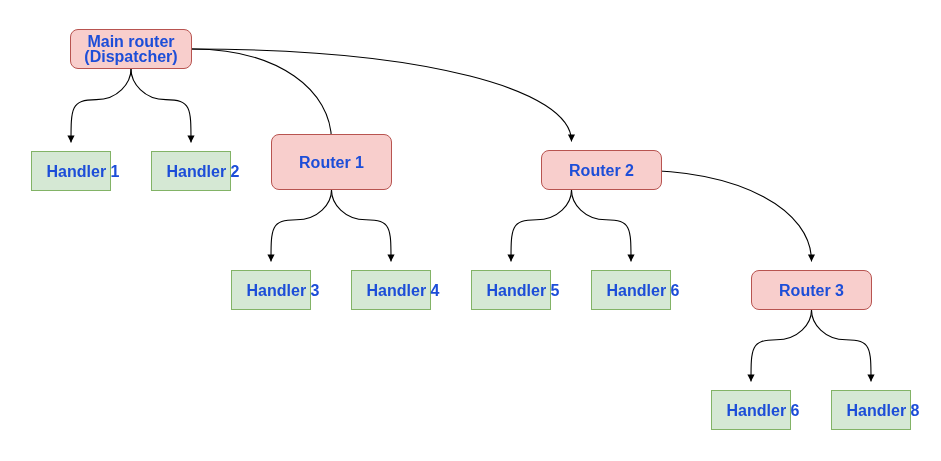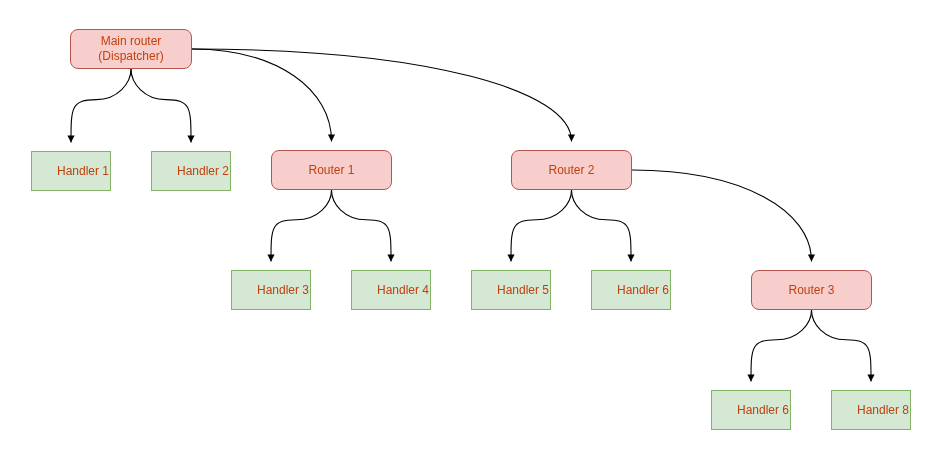--- a/index.html
+++ b/index.html
@@ -23,26 +23,27 @@
     height: 461px;
     pointer-events: none;
   }
   .node {
     position: absolute;
     box-sizing: border-box;
     display: flex;
     align-items: center;
     justify-content: center;
     text-align: center;
-    font-size: 12px;
+    font-size: 16px;
     line-height: 15px;
-    color: #c2410c;
+    color: #1d4ed8;
     border-width: 1px;
     border-style: solid;
     white-space: pre;
+    font-weight: bold;
   }
   .node-router {
     background: #f8cecc;
     border-color: #b85450;
     border-radius: 8px;
   }
   .node-handler {
     background: #d5e8d4;
     border-color: #82b366;
     border-radius: 0px;
@@ -73,22 +74,22 @@
         <path d="M 811.5 310 C 811.5 324, 798.19 339.82, 776.41 339.82 C 751 339.82, 751 347.82, 751 381" marker-end="url(#arrow)" stroke-linecap="round"></path>
         <path d="M 811.5 310 C 811.5 324, 824.59 339.82, 846.01 339.82 C 871 339.82, 871 347.82, 871 381" marker-end="url(#arrow)" stroke-linecap="round"></path>
       </g>
   </svg>
 
   <div id="node-layer">
       <div class="node node-router" style="left: 70px; top: 29px; width: 122px; height: 40px;"><span>Main router
 (Dispatcher)</span></div>
       <div class="node node-handler" style="left: 31px; top: 151px; width: 80px; height: 40px;"><span>Handler 1</span></div>
       <div class="node node-handler" style="left: 151px; top: 151px; width: 80px; height: 40px;"><span>Handler 2</span></div>
-      <div class="node node-router" style="left: 271px; top: 150px; width: 121px; height: 40px;"><span>Router 1</span></div>
-      <div class="node node-router" style="left: 511px; top: 150px; width: 121px; height: 40px;"><span>Router 2</span></div>
+      <div class="node node-router" style="left: 271px; top: 134px; width: 121px; height: 56px;"><span>Router 1</span></div>
+      <div class="node node-router" style="left: 541px; top: 150px; width: 121px; height: 40px;"><span>Router 2</span></div>
       <div class="node node-handler" style="left: 231px; top: 270px; width: 80px; height: 40px;"><span>Handler 3</span></div>
       <div class="node node-handler" style="left: 351px; top: 270px; width: 80px; height: 40px;"><span>Handler 4</span></div>
       <div class="node node-handler" style="left: 471px; top: 270px; width: 80px; height: 40px;"><span>Handler 5</span></div>
       <div class="node node-handler" style="left: 591px; top: 270px; width: 80px; height: 40px; text-align: right;"><span>Handler 6</span></div>
       <div class="node node-router" style="left: 751px; top: 270px; width: 121px; height: 40px;"><span>Router 3</span></div>
       <div class="node node-handler" style="left: 711px; top: 390px; width: 80px; height: 40px;"><span>Handler 6</span></div>
       <div class="node node-handler" style="left: 831px; top: 390px; width: 80px; height: 40px; align-items: center;"><span>Handler 8</span></div>
     </div>
 
 </div>

